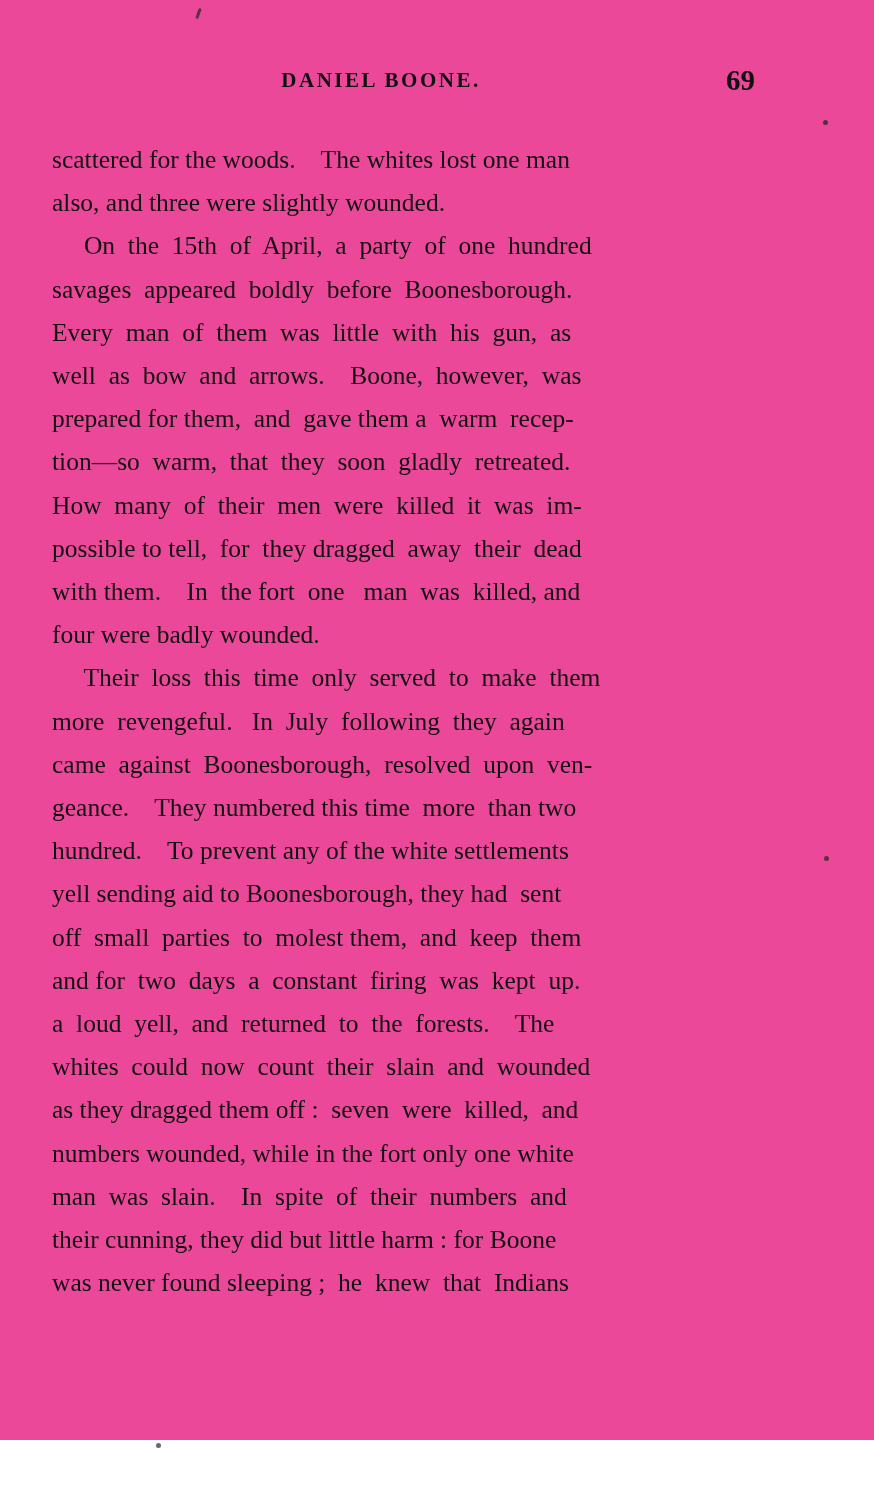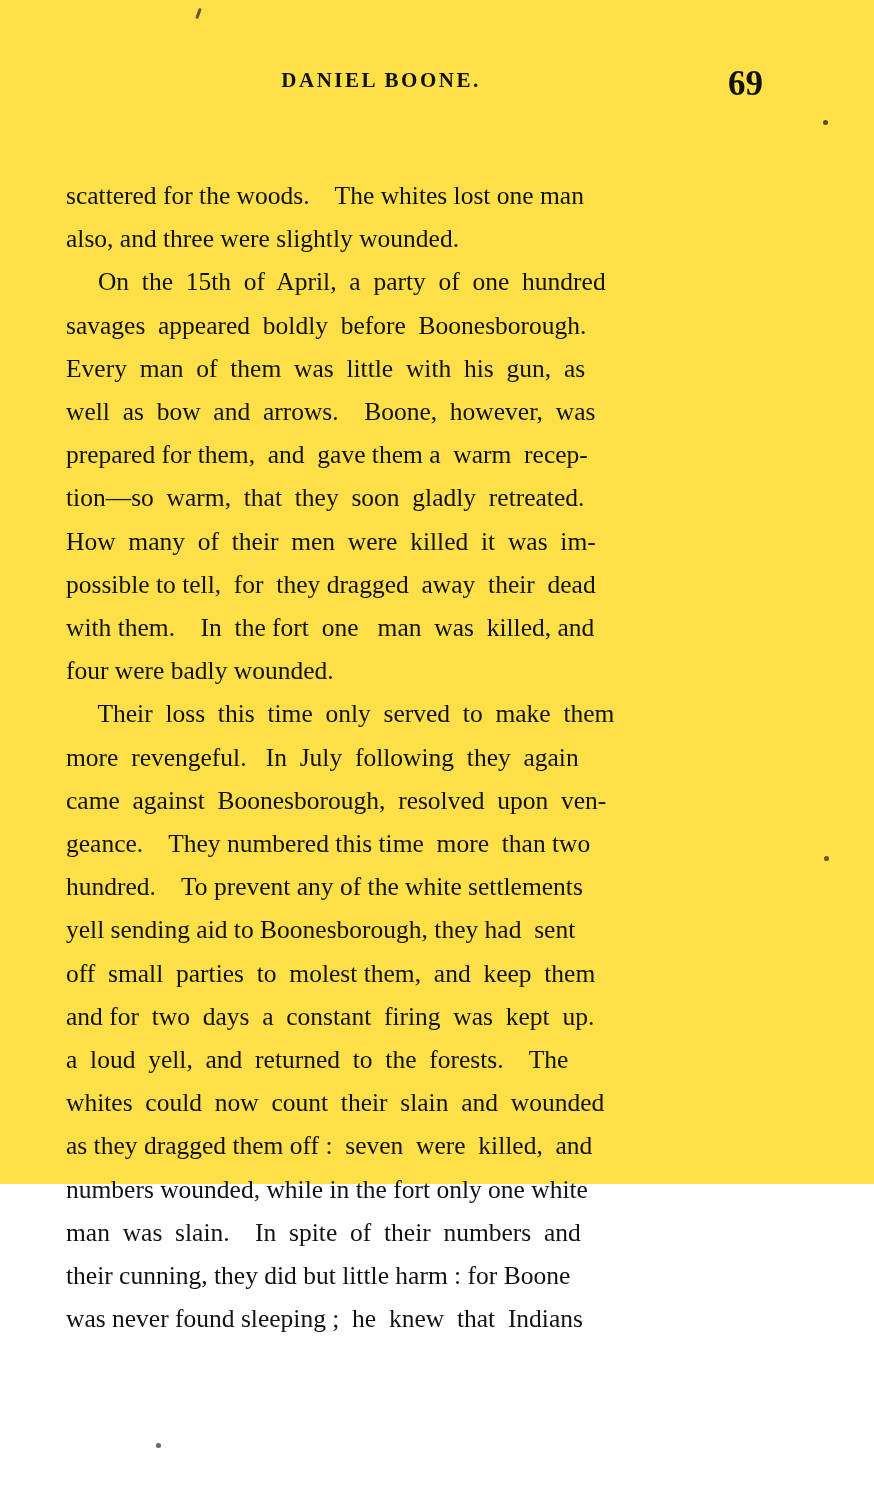--- a/index.html
+++ b/index.html
@@ -12,22 +12,22 @@
     height: 1500px;
     position: relative;
     font-family: "Liberation Serif", serif;
     color: #0d0d0d;
     overflow: hidden;
   }
   .page {
     position: absolute;
     left: 0; top: 0;
     width: 874px;
-    height: 1184px;
-    background: #fde047;
+    height: 1440px;
+    background: #ec4899;
   }
   
   .speck {
     position: absolute;
     background: #2a2a2a;
     border-radius: 50%;
   }
   .speck-top {
     left: 197px; top: 8px;
     width: 3px; height: 11px;
@@ -65,34 +65,33 @@
     width: 636px;
     text-align: center;
     font-family: "Liberation Serif", serif;
     font-weight: bold;
     font-size: 21px;
     letter-spacing: 2.5px;
     color: #111;
   }
   .folio {
     position: absolute;
-    right: 0;
+    right: 8px;
     top: 0px;
     font-family: "Liberation Serif", serif;
     font-weight: bold;
-    font-size: 35px;
+    font-size: 29px;
     color: #111;
   }
 
   .body-text {
     position: absolute;
-    left: 66px;
+    left: 52px;
     top: 138px;
     width: 700px;
-    margin-top: 36px;
   }
   .line {
     font-family: "Liberation Serif", serif;
     font-size: 25.5px;
     line-height: 43.2px;
     color: #121212;
     white-space: pre;
     letter-spacing: 0px;
   }
   .line.just {

